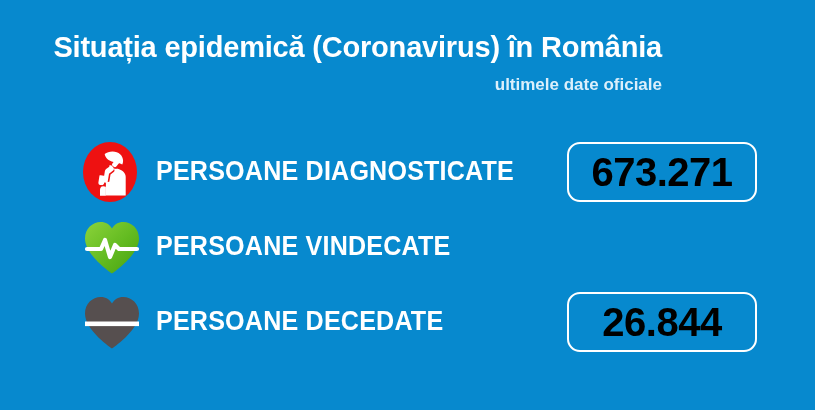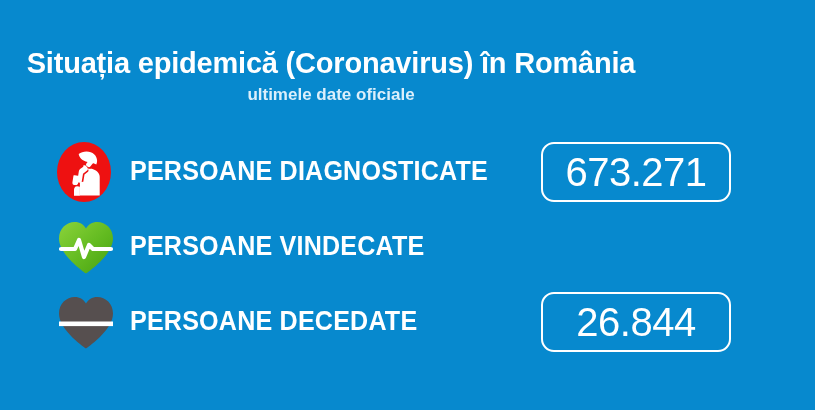--- a/index.html
+++ b/index.html
@@ -17,47 +17,47 @@
     position: relative;
     width: 815px;
     height: 410px;
     background: #0789ce;
     box-sizing: border-box;
   }
 
   
   .header {
     position: absolute;
-    top: 46px;
+    top: 30px;
     left: 0;
     width: 662px;
-    text-align: center;
+    text-align: right;
   }
   .title {
     font-size: 29px;
     font-weight: bold;
     color: #ffffff;
     letter-spacing: -0.2px;
     line-height: 34px;
     white-space: nowrap;
   }
   .subtitle {
-    margin-top: 5px;
+    margin-top: 11px;
     font-size: 17px;
     font-weight: bold;
     color: #dbeffb;
     line-height: 20px;
     white-space: nowrap;
   }
 
   
   .rows {
     position: absolute;
     top: 134px;
-    left: 56px;
+    left: 82px;
     width: 675px;
   }
   .row {
     position: relative;
     height: 75px;
     display: flex;
     align-items: center;
   }
   .icon-cell {
     width: 74px;
@@ -83,22 +83,22 @@
     height: 60px;
     border: 2px solid #ffffff;
     border-radius: 13px;
     display: flex;
     align-items: center;
     justify-content: center;
     box-sizing: border-box;
   }
   .value-text {
     font-size: 40px;
-    font-weight: normal;
-    color: #ffffff;
+    font-weight: bold;
+    color: #000000;
     letter-spacing: -0.5px;
     line-height: 40px;
     white-space: nowrap;
   }
 
   svg { display: block; }
 </style>
 </head>
 <body>
 

